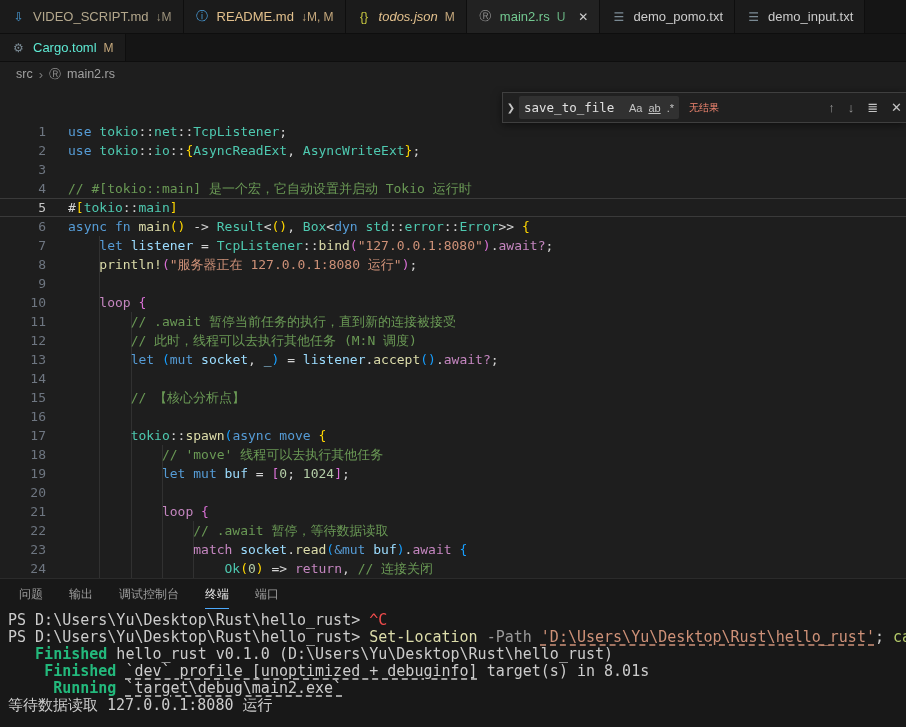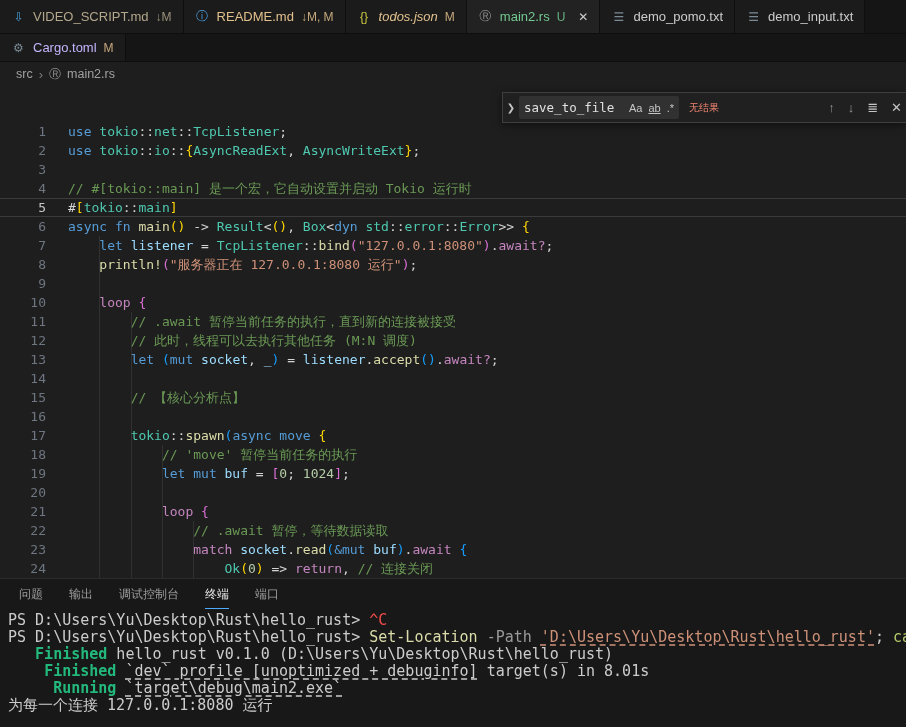--- a/index.html
+++ b/index.html
@@ -119,21 +119,21 @@
       <span class="tab-label" style="color: rgb(204, 204, 204);">demo_pomo.txt</span>
     </div>
     <div class="tab">
       <span class="tab-icon" style="color: rgb(122, 138, 148);">☰</span>
       <span class="tab-label" style="color: rgb(204, 204, 204);">demo_input.txt</span>
     </div>
   </div>
 <div class="tab-row" id="tab-row-2">
     <div class="tab">
       <span class="tab-icon" style="color: rgb(122, 138, 148);">⚙</span>
-      <span class="tab-label" style="color: #c4b5fd;">Cargo.toml</span>
+      <span class="tab-label" style="color: #5eead4;">Cargo.toml</span>
       <span class="tab-badge" style="color: rgb(226, 192, 141);">M</span>
     </div>
   </div>
 
 <div class="breadcrumb">
   <span>src</span>
   <span class="sep">›</span>
   <span class="bc-icon">Ⓡ</span>
   <span>main2.rs</span>
 </div>
@@ -207,21 +207,21 @@
       </div>
       <div class="line">
         <span class="ln">16</span>
       </div>
       <div class="line">
         <span class="ln">17</span>
         <span class="lc"><span class="tk-pun">        </span><span class="tk-type">tokio</span><span class="tk-pun">::</span><span class="tk-fn">spawn</span><span class="tk-b3">(</span><span class="tk-kw">async move </span><span class="tk-b1">{</span></span>
       </div>
       <div class="line">
         <span class="ln">18</span>
-        <span class="lc"><span class="tk-pun">            </span><span class="tk-com">// 'move' 暂停当前任务的执行</span></span>
+        <span class="lc"><span class="tk-pun">            </span><span class="tk-com">// 'move' 线程可以去执行其他任务</span></span>
       </div>
       <div class="line">
         <span class="ln">19</span>
         <span class="lc"><span class="tk-pun">            </span><span class="tk-kw">let mut </span><span class="tk-var">buf</span><span class="tk-pun"> = </span><span class="tk-b2">[</span><span class="tk-num">0</span><span class="tk-pun">; </span><span class="tk-num">1024</span><span class="tk-b2">]</span><span class="tk-pun">;</span></span>
       </div>
       <div class="line">
         <span class="ln">20</span>
         <span class="lc"></span>
       </div>
       <div class="line">
@@ -267,15 +267,15 @@
       <span class="panel-tab">调试控制台</span>
       <span class="panel-tab active">终端</span>
       <span class="panel-tab">端口</span>
     </div>
   <div class="terminal" id="terminal">
       <div class="t-line"><span class="tk-w">PS D:\Users\Yu\Desktop\Rust\hello_rust&gt; </span><span class="tk-red">^C</span></div>
       <div class="t-line"><span class="tk-w">PS D:\Users\Yu\Desktop\Rust\hello_rust&gt; </span><span class="tk-cmd">Set-Location</span><span class="tk-param"> -Path </span><span class="tk-strlnk">'D:\Users\Yu\Desktop\Rust\hello_rust'</span><span class="tk-w">; </span><span class="tk-cmd2">cargo</span><span class="tk-w"> run --bin main2</span></div>
       <div class="t-line"><span class="tk-w">   </span><span class="tk-grn">Finished</span><span class="tk-w"> hello_rust v0.1.0 (D:\Users\Yu\Desktop\Rust\hello_rust)</span></div>
       <div class="t-line"><span class="tk-w">    </span><span class="tk-grn">Finished</span><span class="tk-w"> </span><span class="tk-lnk">`dev` profile [unoptimized + debuginfo]</span><span class="tk-w"> target(s) in 8.01s</span></div>
       <div class="t-line"><span class="tk-w">     </span><span class="tk-grn">Running</span><span class="tk-w"> </span><span class="tk-lnk">`target\debug\main2.exe`</span></div>
-      <div class="t-line"><span class="tk-w">为每一个连接 127.0.0.1:8080 运行</span></div>
+      <div class="t-line"><span class="tk-w">等待数据读取 127.0.0.1:8080 运行</span></div>
     </div>
 </div>
 
 </body></html>

